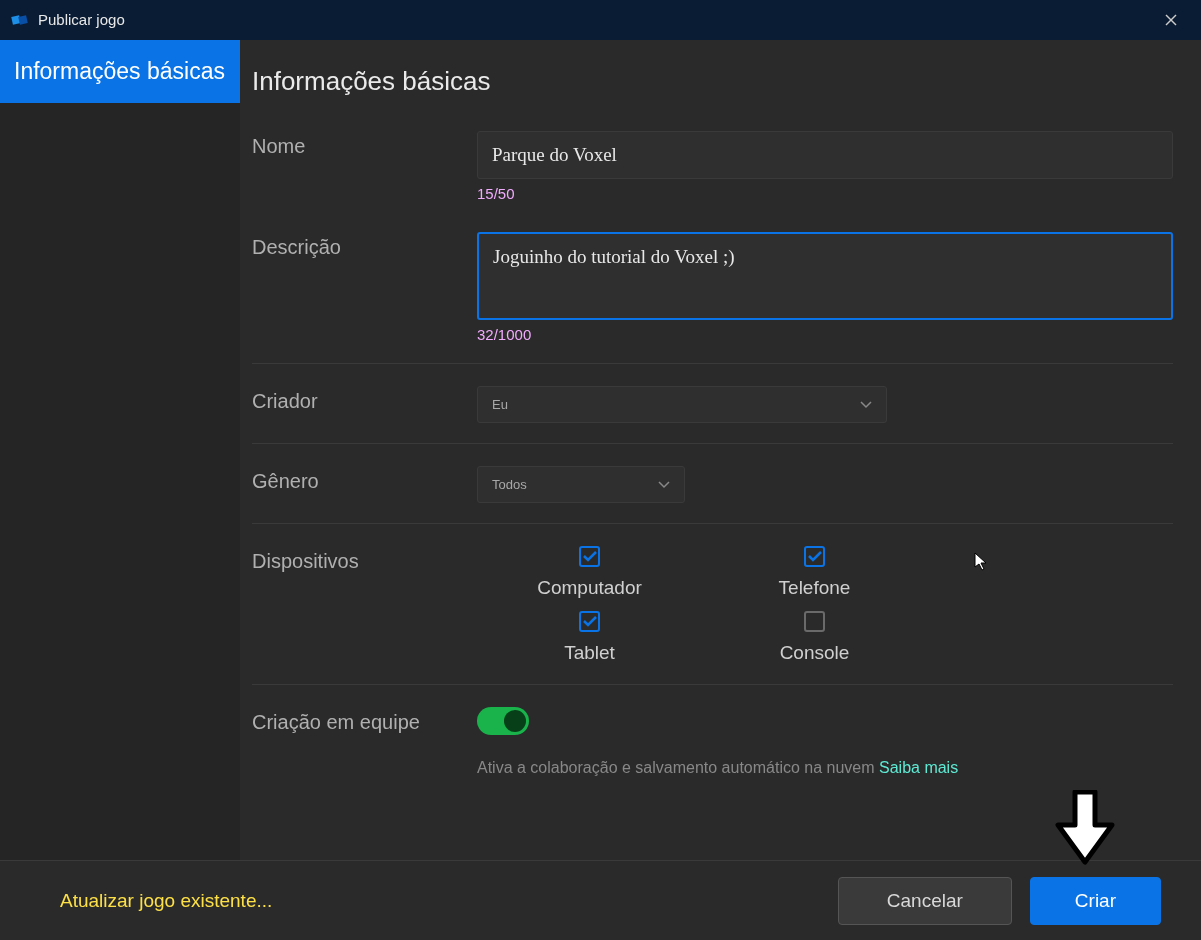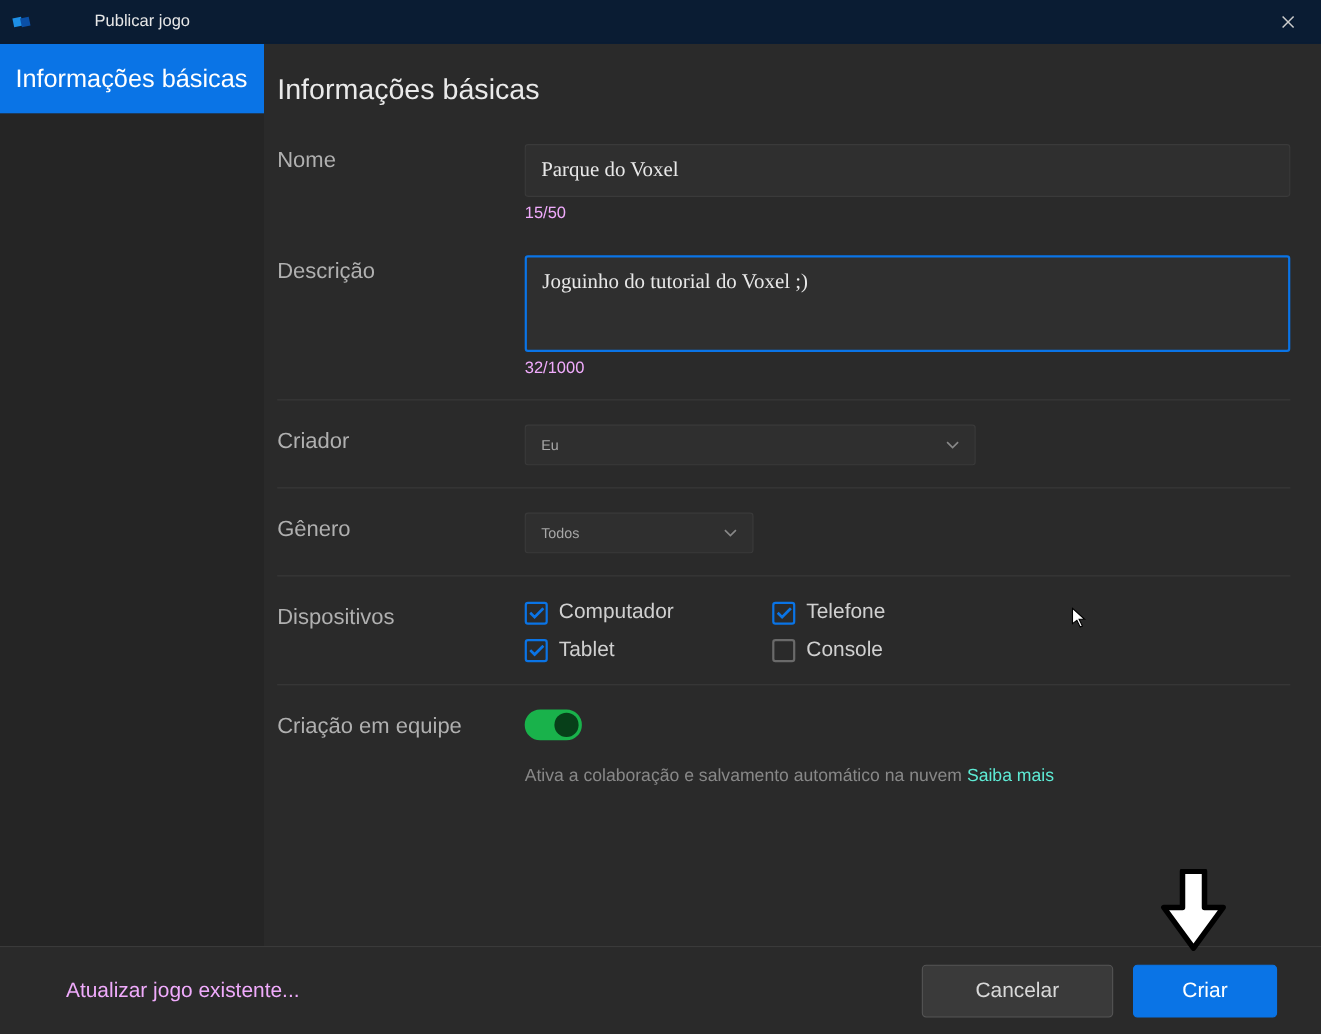--- a/index.html
+++ b/index.html
@@ -19,21 +19,20 @@
     flex-direction: column;
     position: relative;
   }
   .titlebar {
     height: 40px;
     background: #0a1c33;
     display: flex;
     align-items: center;
     padding: 0 10px;
     border-bottom: 1px solid #0a1c33;
-    gap: 48px;
   }
   .titlebar .app-icon {
     width: 20px;
     height: 20px;
     margin-right: 8px;
     display: inline-flex;
     align-items: center;
     justify-content: center;
   }
   .titlebar .title-text {
@@ -143,20 +142,21 @@
     row-gap: 12px;
     column-gap: 0;
   }
   .check-item {
     display: flex;
     align-items: center;
     gap: 10px;
     font-size: 19px;
     color: #d0d0d0;
     cursor: pointer;
+    flex-direction: column;
   }
   .cbox {
     width: 21px;
     height: 21px;
     border: 2px solid #6a6a6a;
     border-radius: 3px;
     display: inline-flex;
     align-items: center;
     justify-content: center;
     background: transparent;
@@ -189,21 +189,21 @@
   }
   .team-desc a { color: #5eead4; text-decoration: none; cursor: pointer; text-align: center; }
   .footer {
     height: 80px;
     border-top: 1px solid #3a3a3a;
     display: flex;
     align-items: center;
     padding: 0 40px 0 60px;
   }
   .link-btn {
-    color: #f0abfc;
+    color: #fde047;
     font-size: 19px;
     cursor: pointer;
     text-align: right;
   }
   .footer-spacer { flex: 1; }
   .btn {
     padding: 12px 48px;
     font-size: 19px;
     border-radius: 4px;
     border: 1px solid #555;

